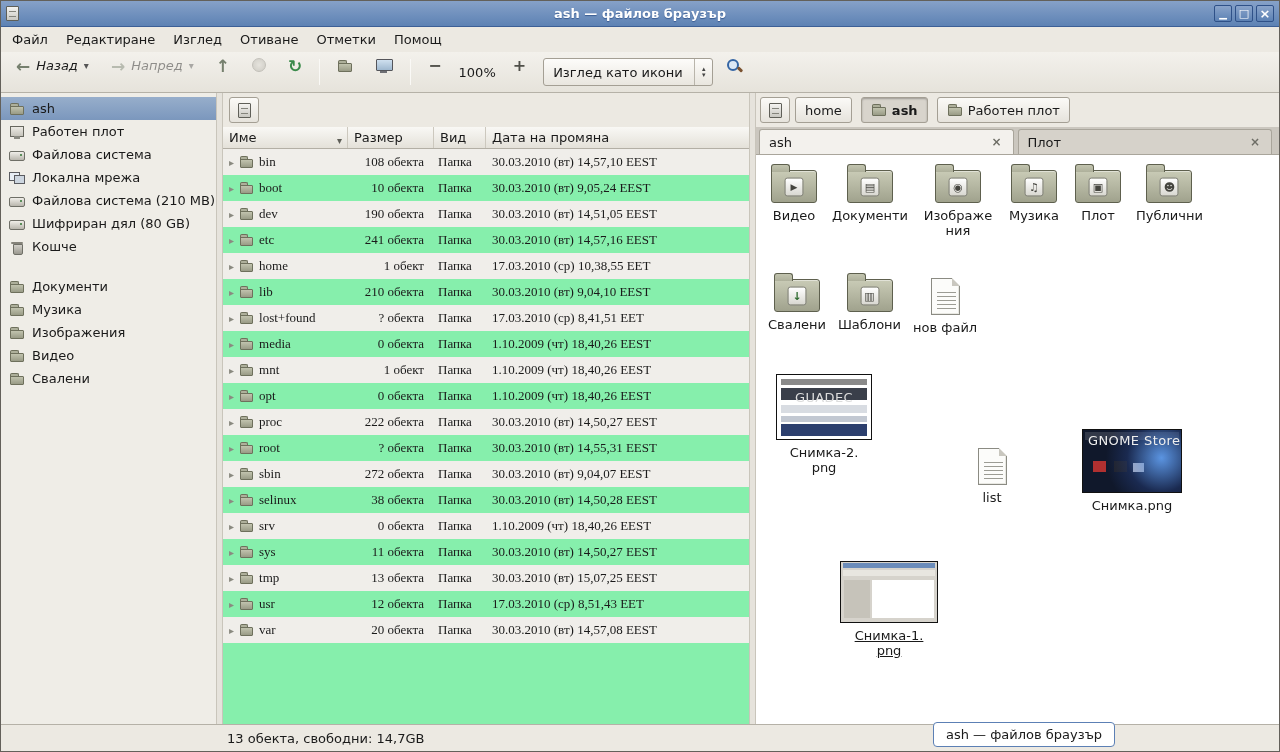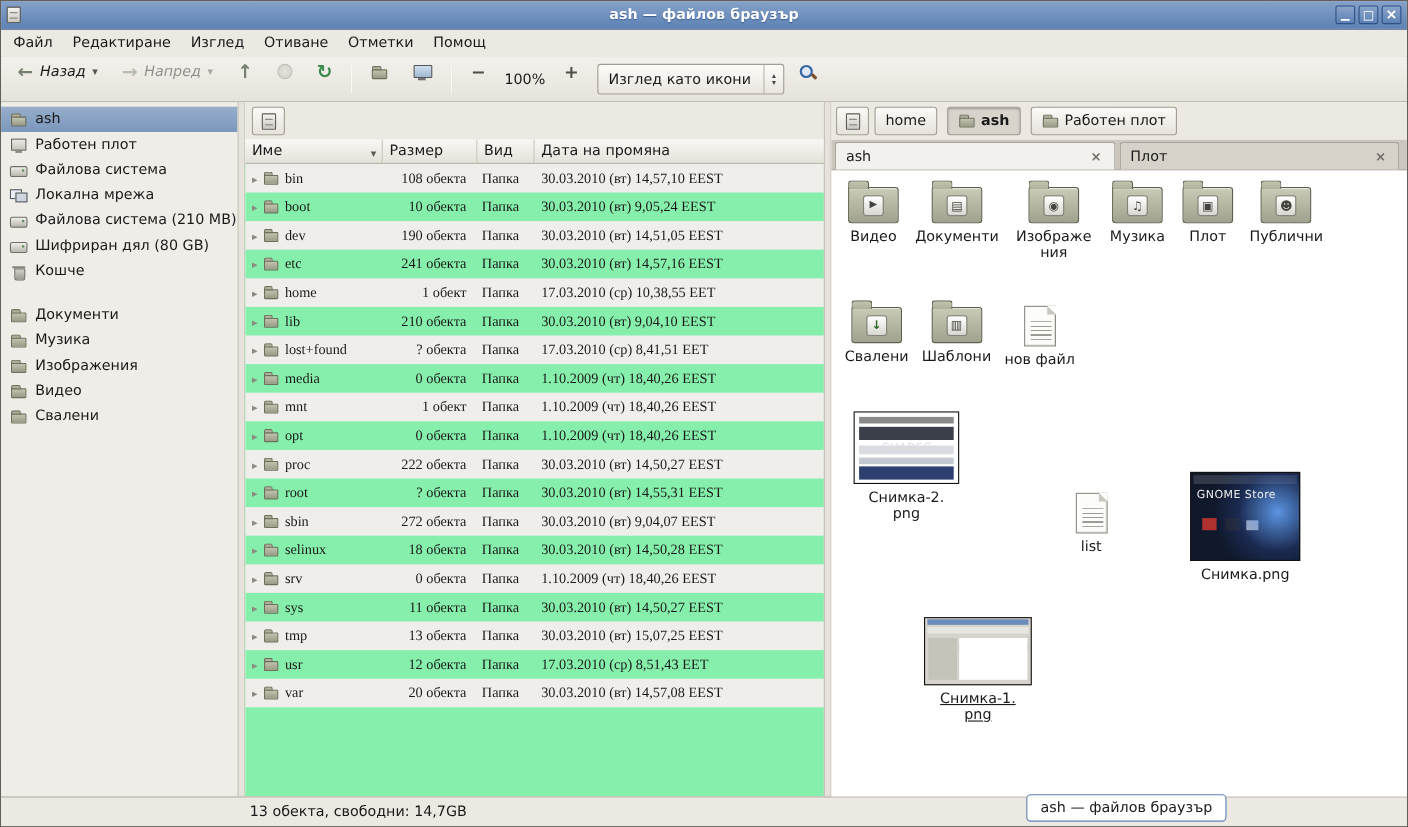--- a/index.html
+++ b/index.html
@@ -141,32 +141,32 @@
   .free-item:nth-child(3){left:318px;top:274px;width:116px;}
   .free-item:nth-child(3) .glabel{max-width:112px;}
   .free-item:nth-child(4){left:74px;top:406px;width:118px;}
   .free-item:nth-child(4) .glabel{max-width:70px;text-decoration:underline;}
   .thumb{position:relative;border:1px solid #111;flex:none;}
   .thumb-web{width:96px;height:66px;background-color:#fff;background-repeat:no-repeat;background-image:
     linear-gradient(#8a8a8a,#8a8a8a),linear-gradient(#3a3f4a,#3a3f4a),linear-gradient(#d8dce2,#d8dce2),
     linear-gradient(#c2c8d2,#c2c8d2),linear-gradient(#2c3f6e,#2c3f6e);
     background-size:92% 6px,92% 12px,92% 8px,92% 6px,92% 12px;
     background-position:50% 4px,50% 13px,50% 30px,50% 41px,50% calc(100% - 3px);}
-  .thumb-store{width:100px;height:81px;background-color:#10182b;background-repeat:no-repeat;background-image:
+  .thumb-store{width:100px;height:64px;background-color:#10182b;background-repeat:no-repeat;background-image:
     radial-gradient(circle at 80% 45%,rgba(95,155,235,.95) 0,rgba(45,75,150,.35) 40%,rgba(16,24,43,0) 65%),
     linear-gradient(rgba(255,255,255,.14),rgba(255,255,255,.14)),
     linear-gradient(#b03030,#b03030),linear-gradient(#202024,#202024),linear-gradient(#d8d8d8,#d8d8d8);
     background-size:100% 100%,96% 8px,13px 11px,13px 11px,11px 9px;
     background-position:0 0,50% 2px,12% 60%,36% 60%,58% 62%;}
   .thumb-fm{width:98px;height:62px;background-color:#d6d3cc;background-repeat:no-repeat;background-image:
     linear-gradient(#6b8cba,#6b8cba),linear-gradient(#e8e6e0,#e8e6e0),
     linear-gradient(#c6c3ba,#c6c3ba),linear-gradient(#ffffff,#ffffff),linear-gradient(#7d9cc4,#7d9cc4);
     background-size:96% 5px,96% 6px,26px 38px,62px 38px,62px 5px;
     background-position:50% 1px,50% 8px,left 3px top 18px,right 3px top 18px,right 3px top 24px;}
-  .overlay-text{position:absolute;left:5px;top:3px;font-size:10px;color:#eee;letter-spacing:.4px;white-space:nowrap;margin-top:12px;}
+  .overlay-text{position:absolute;left:5px;top:3px;font-size:13px;color:#eee;letter-spacing:.4px;white-space:nowrap;}
   .thumb-web .overlay-text{left:50%;transform:translateX(-50%);top:15px;color:#ddd;}
 
   
   .statusbar{height:27px;flex:none;background:#ece9e2;border-top:1px solid #b5b1a7;display:flex;align-items:center;padding-left:226px;}
   .win-list-tooltip{position:absolute;left:932px;top:721px;height:25px;display:flex;align-items:center;padding:0 12px;background:#ffffff;border:1px solid #5c80b5;border-radius:4px;white-space:nowrap;z-index:5;}
 </style>
 </head>
 <body>
 
 <div class="window">
@@ -471,21 +471,21 @@
     <div class="c-type cell-type">Папка</div>
     <div class="c-date cell-date">30.03.2010 (вт) 9,04,07 EEST</div>
   </div>
 
   <div class="trow">
     <div class="c-name">
       <span class="expander"></span>
       <span class="ic-folder-s"></span>
       <span class="cell-name-text">selinux</span>
     </div>
-    <div class="c-size cell-size">18 обекта</div>
+    <div class="c-size cell-size">38 обекта</div>
     <div class="c-type cell-type">Папка</div>
     <div class="c-date cell-date">30.03.2010 (вт) 14,50,28 EEST</div>
   </div>
 
   <div class="trow">
     <div class="c-name">
       <span class="expander"></span>
       <span class="ic-folder-s"></span>
       <span class="cell-name-text">srv</span>
     </div>

